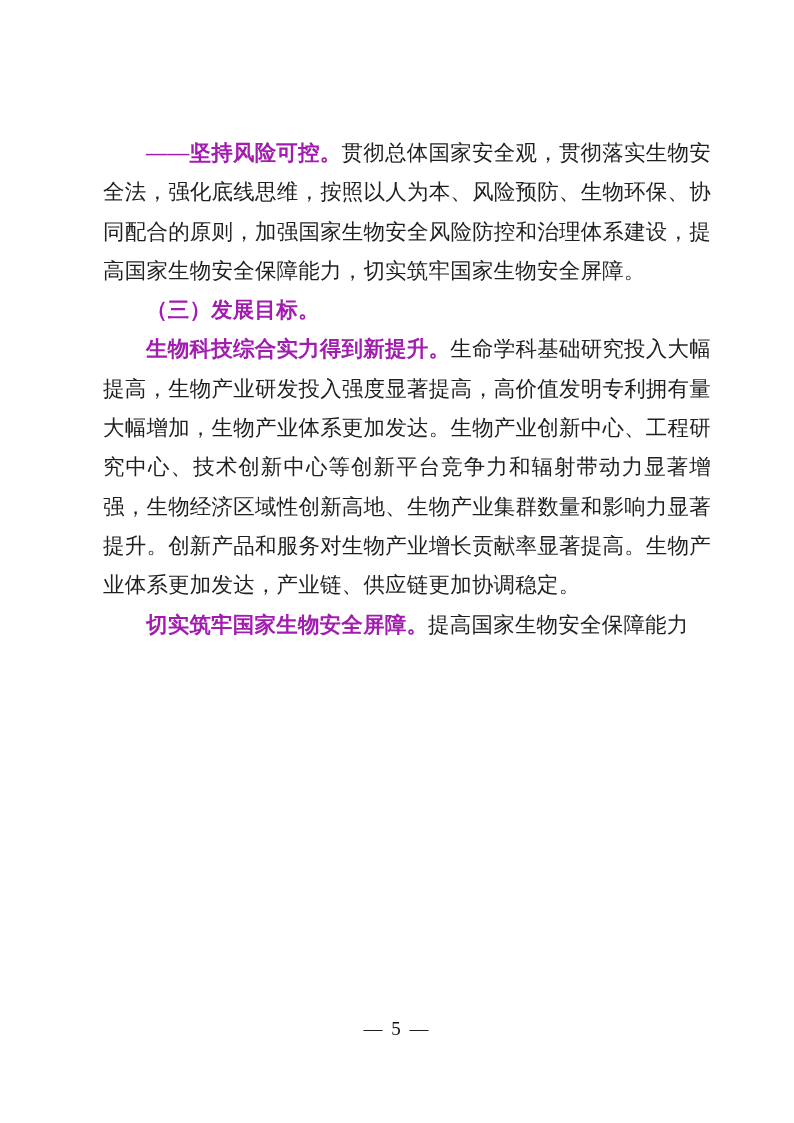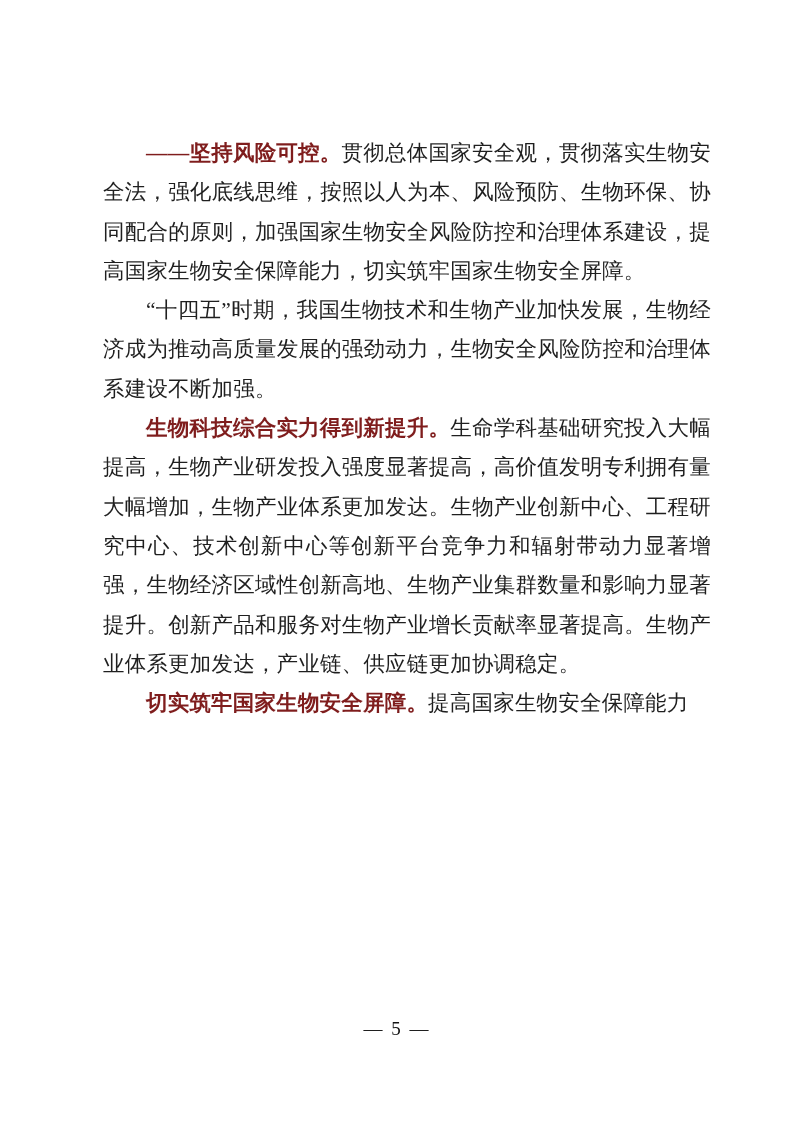--- a/index.html
+++ b/index.html
@@ -31,21 +31,21 @@
     font-size: 21.5px;
     line-height: 39.3px;
     letter-spacing: 0.2px;
     color: #1f1f1f;
     text-align: justify;
     text-indent: 2em;
     word-break: break-all;
   }
   .para .lead {
     font-weight: 700;
-    color: #7f1d1d;
+    color: #a21caf;
   }
   .page-footer {
     position: absolute;
     left: 0;
     top: 1018px;
     width: 794px;
     text-align: center;
   }
   .page-number {
     font-size: 19px;
@@ -57,24 +57,24 @@
 <body>
 
 <div class="page">
 
   <main class="text-block">
 
     <p class="para">
       <span class="lead">——坚持风险可控。</span><span class="body-text">贯彻总体国家安全观，贯彻落实生物安全法，强化底线思维，按照以人为本、风险预防、生物环保、协同配合的原则，加强国家生物安全风险防控和治理体系建设，提高国家生物安全保障能力，切实筑牢国家生物安全屏障。</span>
     </p>
 
+    <p class="para">
+      <span class="lead">（三）发展目标。</span><span class="body-text"></span>
+    </p>
 
-    <p class="para">
-      <span class="lead"></span><span class="body-text">“十四五”时期，我国生物技术和生物产业加快发展，生物经济成为推动高质量发展的强劲动力，生物安全风险防控和治理体系建设不断加强。</span>
-    </p>
 
 
     <p class="para">
       <span class="lead">生物科技综合实力得到新提升。</span><span class="body-text">生命学科基础研究投入大幅提高，生物产业研发投入强度显著提高，高价值发明专利拥有量大幅增加，生物产业体系更加发达。生物产业创新中心、工程研究中心、技术创新中心等创新平台竞争力和辐射带动力显著增强，生物经济区域性创新高地、生物产业集群数量和影响力显著提升。创新产品和服务对生物产业增长贡献率显著提高。生物产业体系更加发达，产业链、供应链更加协调稳定。</span>
     </p>
 
     <p class="para">
       <span class="lead">切实筑牢国家生物安全屏障。</span><span class="body-text">提高国家生物安全保障能力</span>
     </p>
 

